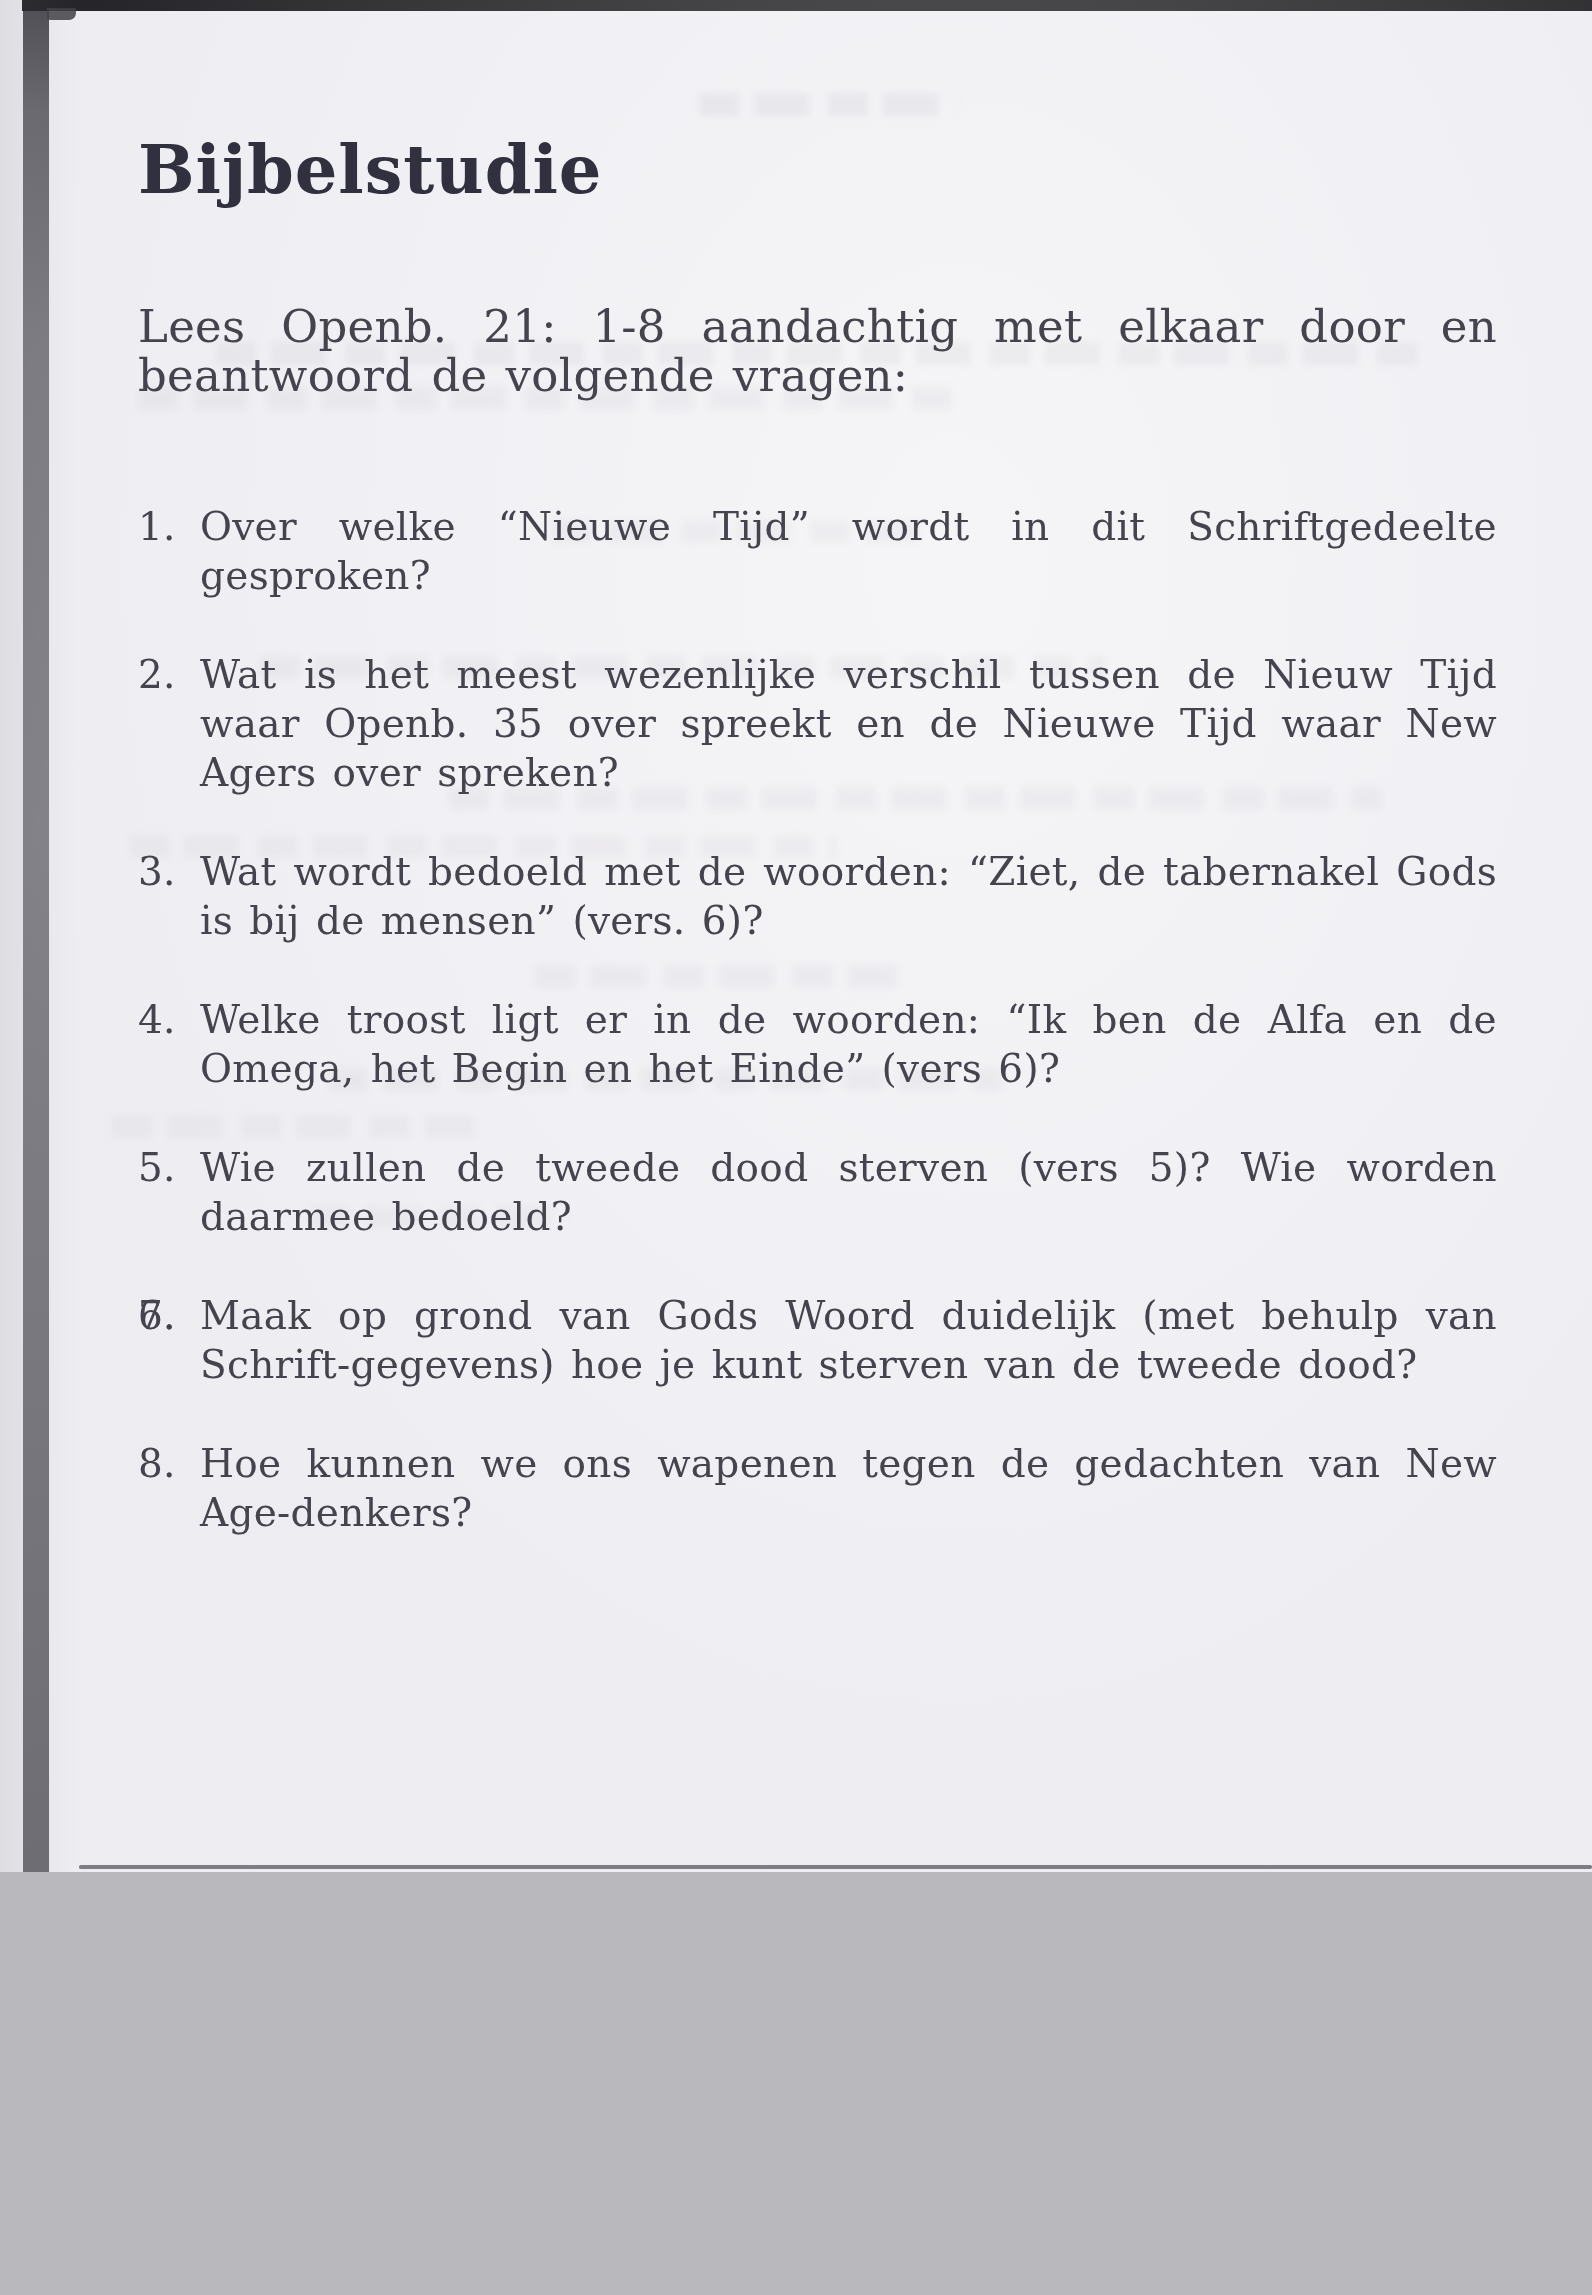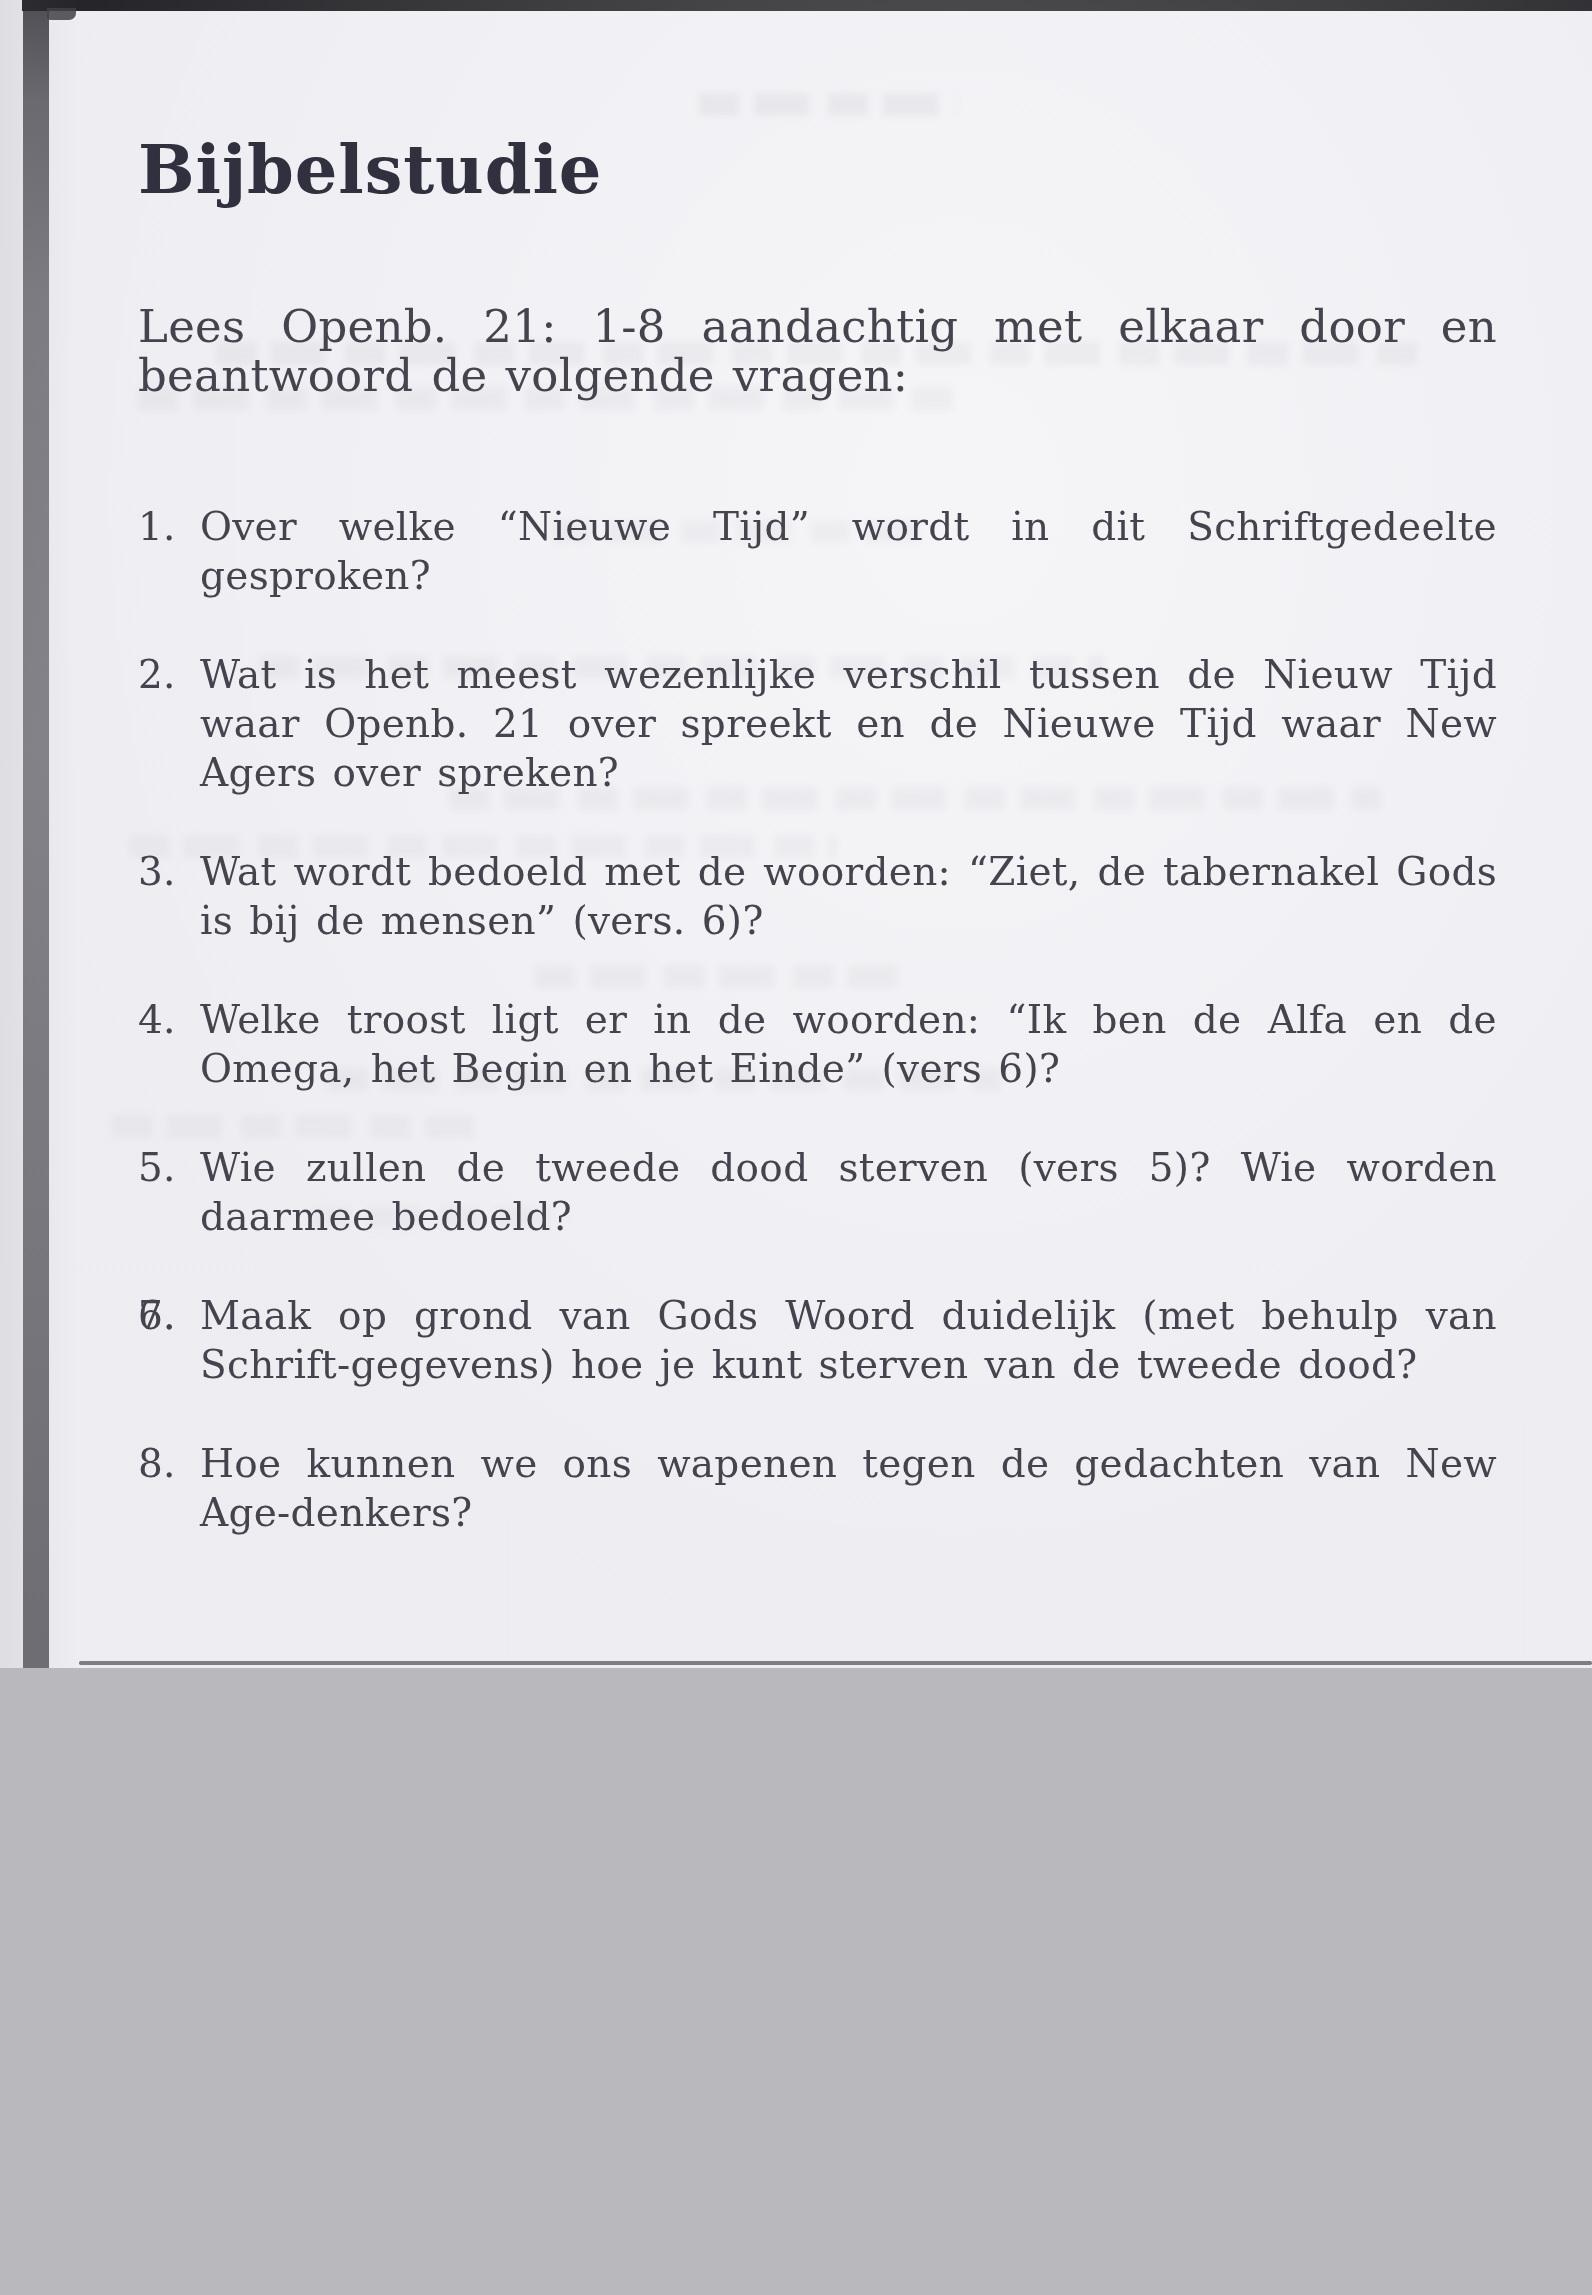--- a/index.html
+++ b/index.html
@@ -1,19 +1,19 @@
 <!DOCTYPE html>
 <html style="font-size:14px"><head>
 <meta charset="utf-8">
 <style>
   html, body { margin: 0; padding: 0; background: #b9b8bd; }
   .scan-page {
     position: relative;
     width: 1592px;
-    height: 1668px;
+    height: 1872px;
     background: #f0eff3;
     overflow: hidden;
     font-family: "DejaVu Serif", "Liberation Serif", serif;
   }
   
   .edge-left-margin {
     position: absolute; left: 0; top: 0; bottom: 0; width: 23px;
     background: #ecebef;
   }
   .edge-left-strip {
@@ -126,21 +126,21 @@
 
     <p class="intro">Lees Openb. 21: 1-8 aandachtig met elkaar door en beantwoord de volgende vragen:</p>
 
     <ol class="questions">
       <li>
         <span class="q-num">1.</span>
         <span>Over welke “Nieuwe Tijd” wordt in dit Schriftgedeelte gesproken?</span>
       </li>
       <li>
         <span class="q-num">2.</span>
-        <span>Wat is het meest wezenlijke verschil tussen de Nieuw Tijd waar Openb. 21 over spreekt en de Nieuwe Tijd waar New Agers over spreken?</span>
+        <span>Wat is het meest wezenlijke verschil tussen de Nieuw Tijd waar Openb. 35 over spreekt en de Nieuwe Tijd waar New Agers over spreken?</span>
       </li>
       <li>
         <span class="q-num">3.</span>
         <span>Wat wordt bedoeld met de woorden: “Ziet, de tabernakel Gods is bij de mensen” (vers. 6)?</span>
       </li>
       <li>
         <span class="q-num">4.</span>
         <span>Welke troost ligt er in de woorden: “Ik ben de Alfa en de Omega, het Begin en het Einde” (vers 6)?</span>
       </li>
       <li>

